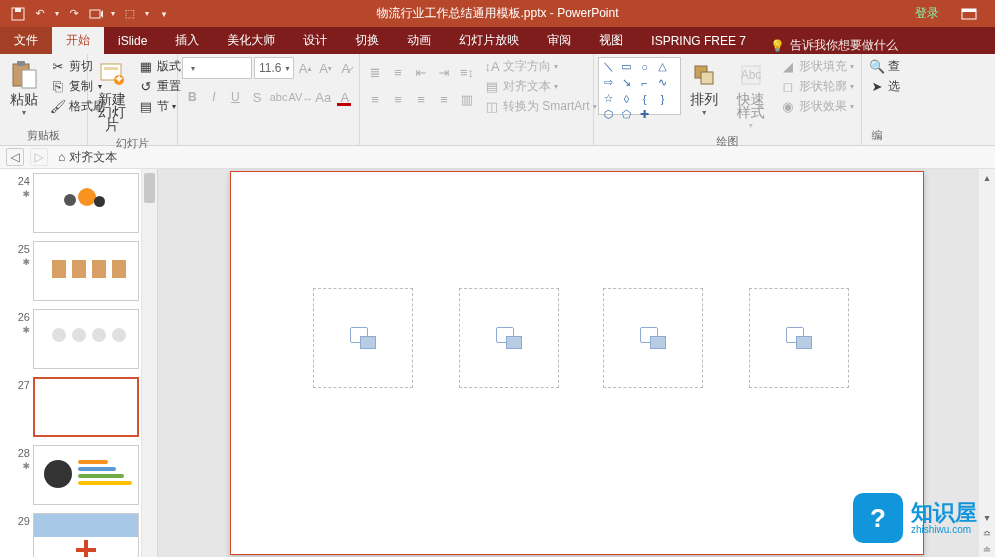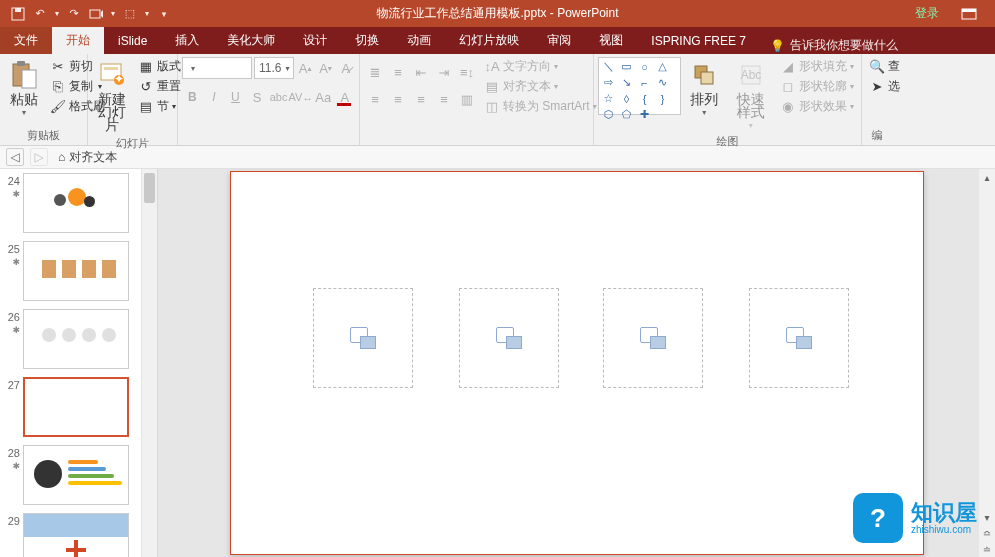--- a/index.html
+++ b/index.html
@@ -34,21 +34,21 @@
 .tbtn.sm{font-size:11px}
 .shapes-gallery{width:118px;height:58px;border:1px solid #c8c8c8;background:#fff;display:flex;flex-wrap:wrap;padding:2px;gap:3px;align-content:flex-start}
 .shp{width:15px;height:13px;display:flex;align-items:center;justify-content:center;color:#3a6da8;font-size:11px}
 .subbar{height:23px;background:#f7f7f7;border-bottom:1px solid #e0e0e0;display:flex;align-items:center;padding:0 6px;gap:6px}
 .subbar-btn{width:18px;height:18px;display:flex;align-items:center;justify-content:center;color:#666;border:1px solid transparent}
 .subbar-item{display:flex;align-items:center;gap:4px;color:#444;font-size:11px;padding:2px 4px}
 .workspace{height:388px;display:flex;background:#e6e6e6}
 .thumbs{width:158px;background:#fff;border-right:1px solid #d8d8d8;overflow:hidden;position:relative}
 .thumb-scroll{position:absolute;right:0;top:0;width:16px;height:100%;background:#f1f1f1;border-left:1px solid #e4e4e4}
 .thumb-scroll .handle{position:absolute;left:2px;right:2px;top:4px;height:30px;background:#c8c8c8;border-radius:2px}
-.slide-item{display:flex;padding:4px 4px 4px 2px;gap:3px}
+.slide-item{display:flex;padding:4px 4px 4px 12px;gap:3px}
 .slide-num{width:18px;text-align:right;font-size:11px;color:#666;padding-top:2px}
 .star{font-size:9px;color:#888}
 .thumb{width:106px;height:60px;background:#fff;border:1px solid #ccc;position:relative;overflow:hidden}
 .thumb.sel{border:2px solid #d35230}
 .canvas-area{flex:1;position:relative;display:flex;align-items:center;justify-content:center}
 .slide{width:694px;height:384px;background:#fff;border:1px solid #d24726;box-shadow:0 2px 6px rgba(0,0,0,.2);position:relative}
 .ph{position:absolute;border:1px dashed #bbb;display:flex;align-items:center;justify-content:center}
 .ph-ico{width:26px;height:22px;position:relative}
 .ph-ico::before{content:"";position:absolute;left:0;top:0;width:16px;height:14px;border:1px solid #8faad0;border-radius:2px}
 .ph-ico::after{content:"";position:absolute;right:0;bottom:0;width:14px;height:11px;background:#b8cce4;border:1px solid #8faad0}

